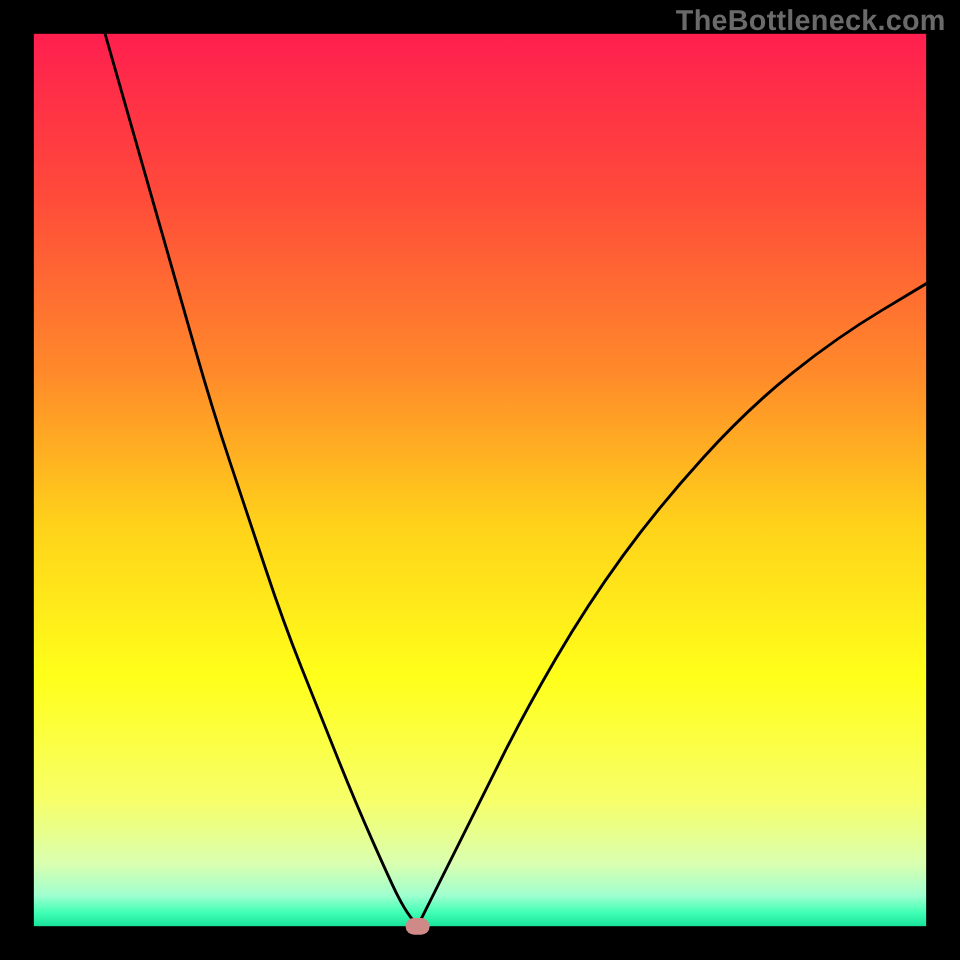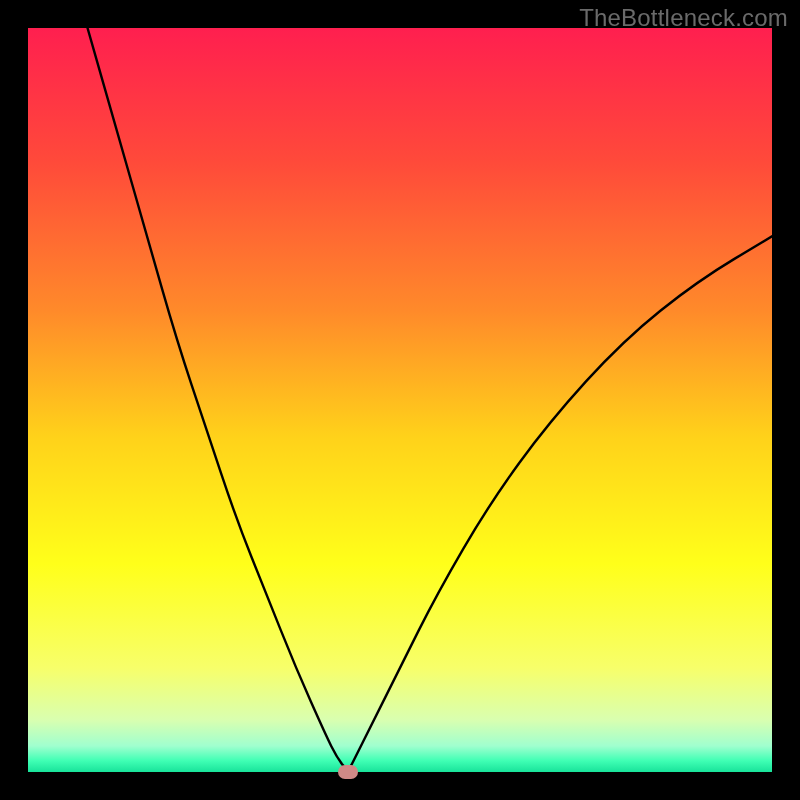--- a/index.html
+++ b/index.html
@@ -15,21 +15,21 @@
     width: 800px;
     height: 800px;
     background: #000;
   }
   .watermark {
     position: absolute;
     top: 4px;
     right: 12px;
     font-family: Arial, Helvetica, sans-serif;
     font-size: 24px;
-    font-weight: 400;
+    font-weight: 700;
     color: #6a6a6a;
     letter-spacing: 0.2px;
     z-index: 10;
   }
   .plot {
     position: absolute;
     left: 28px;
     top: 28px;
     width: 744px;
     height: 744px;

